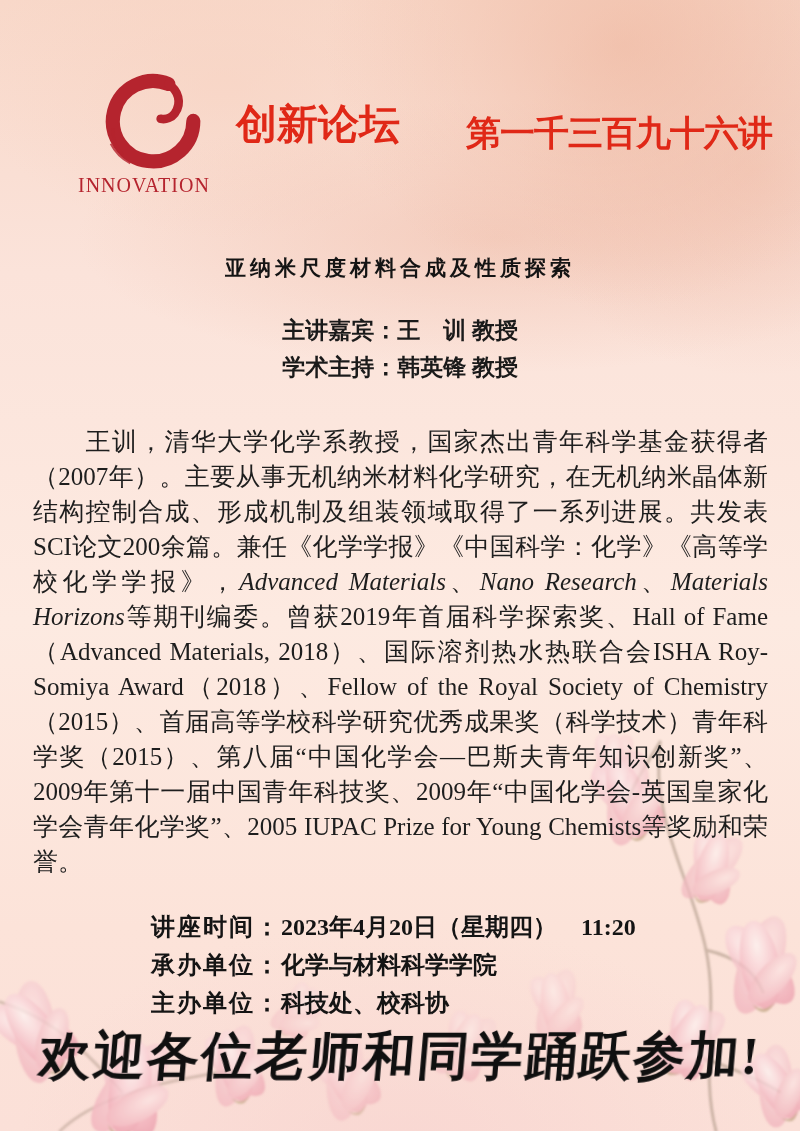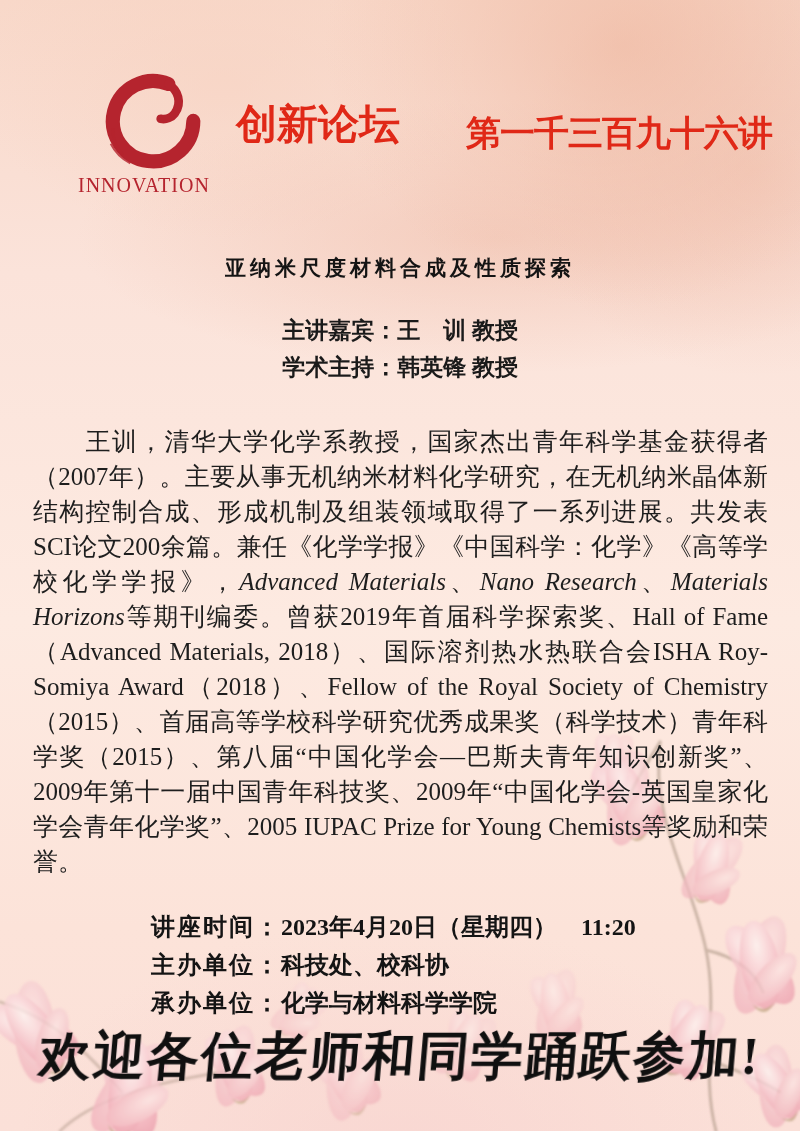--- a/index.html
+++ b/index.html
@@ -146,19 +146,19 @@
     <div class="inner">
       <div class="speaker-line"><span>主讲嘉宾：</span><span>王　训 教授</span></div>
       <div class="speaker-line"><span>学术主持：</span><span>韩英锋 教授</span></div>
     </div>
   </div>
 
   <p class="bio" id="bio"><span>　　王训，清华大学化学系教授，国家杰出青年科学基金获得者（2007年）。主要从事无机纳米材料化学研究，在无机纳米晶体新结构控制合成、形成机制及组装领域取得了一系列进展。共发表SCI论文200余篇。兼任《化学学报》《中国科学：化学》《高等学校化学学报》，</span><span class="it">Advanced Materials</span><span>、</span><span class="it">Nano Research</span><span>、</span><span class="it">Materials Horizons</span><span>等期刊编委。曾获2019年首届科学探索奖、Hall of Fame （Advanced Materials, 2018）、国际溶剂热水热联合会ISHA Roy-Somiya Award（2018）、Fellow of the Royal Society of Chemistry（2015）、首届高等学校科学研究优秀成果奖（科学技术）青年科学奖（2015）、第八届“中国化学会—巴斯夫青年知识创新奖”、2009年第十一届中国青年科技奖、2009年“中国化学会-英国皇家化学会青年化学奖”、2005 IUPAC Prize for Young Chemists等奖励和荣誉。</span></p>
 
   <div class="details" id="details">
       <div class="detail-row"><span class="d-label">讲座时间：</span><span class="d-value">2023年4月20日（星期四）　11:20</span></div>
+      <div class="detail-row"><span class="d-label">承办单位：</span><span class="d-value">化学与材料科学学院</span></div>
       <div class="detail-row"><span class="d-label">主办单位：</span><span class="d-value">科技处、校科协</span></div>
-      <div class="detail-row"><span class="d-label">承办单位：</span><span class="d-value">化学与材料科学学院</span></div>
     </div>
 
   <div class="welcome">欢迎各位老师和同学踊跃参加!</div>
 
 </div>
 
 </body></html>

